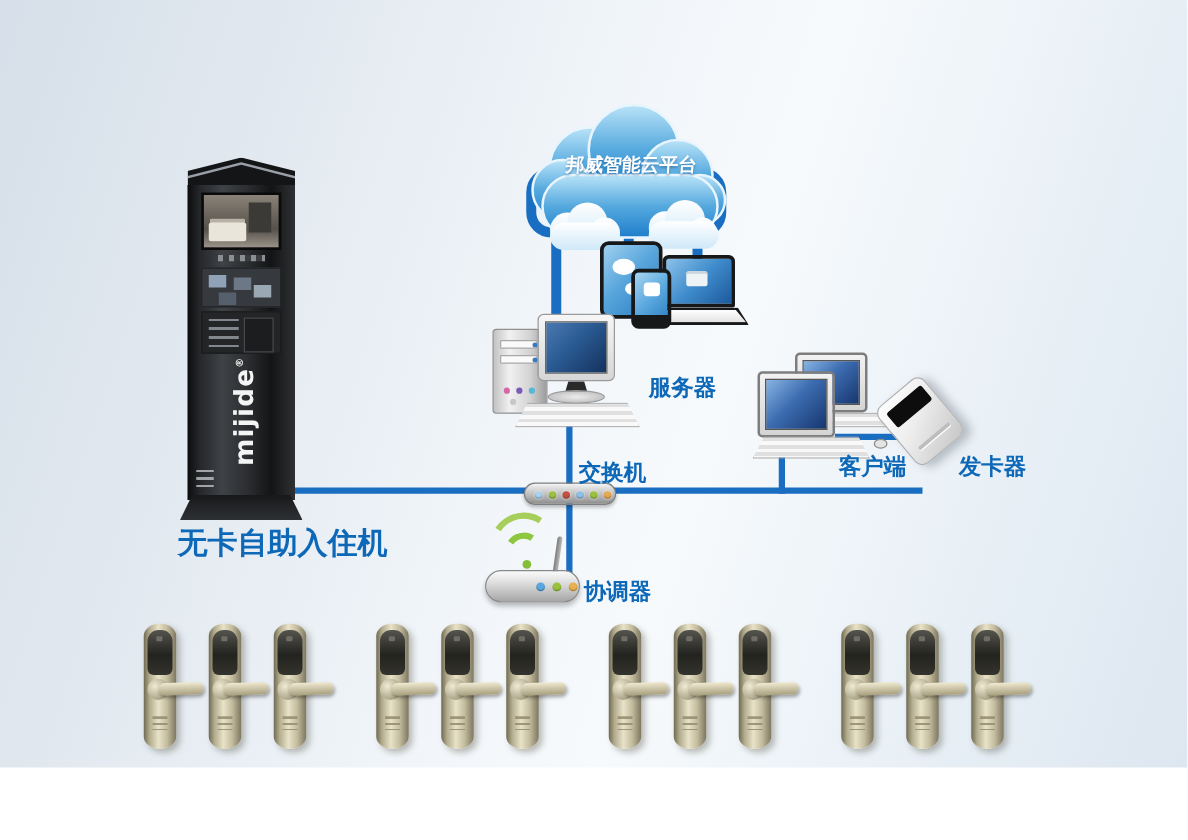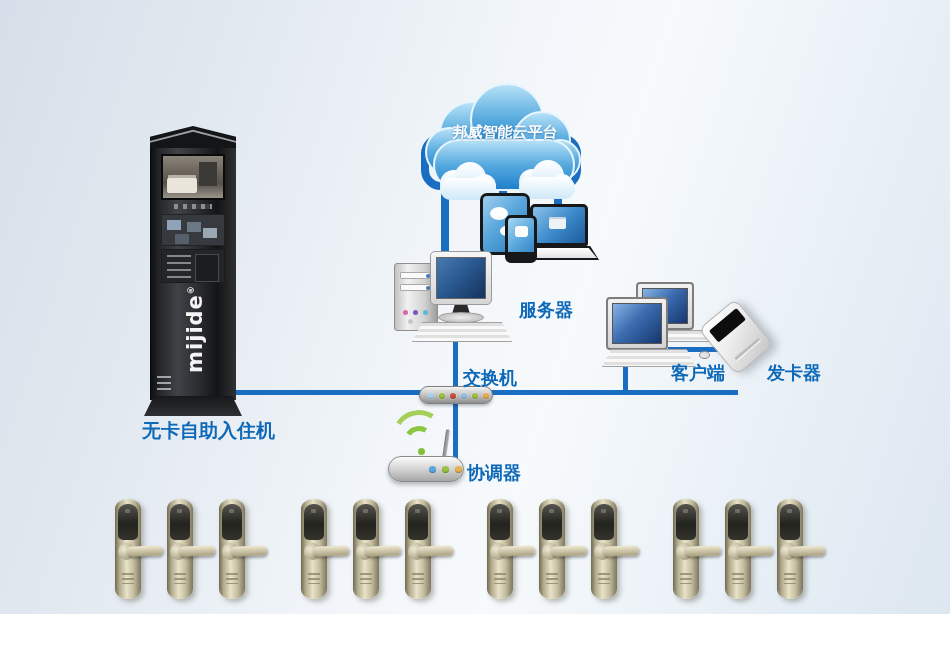--- a/index.html
+++ b/index.html
@@ -159,21 +159,21 @@
   .k-brand sup { font-size:8px; }
   .k-vents { position:absolute; left:7px; top:228px; width:14px; height:14px;
     background:repeating-linear-gradient(180deg,#c8ccd0 0 2px,transparent 2px 6px); opacity:.75; }
   .kiosk-base { position:absolute; left:144px; top:396px; width:98px; height:20px; z-index:3;
     background:linear-gradient(180deg,#17181a,#2e3134);
     clip-path:polygon(10% 0,90% 0,100% 100%,0 100%);
     box-shadow:0 2px 2px rgba(0,0,0,.3); }
 
   
   .lbl { position:absolute; color:#0d68b8; font-weight:bold; font-size:18px; z-index:5; white-space:nowrap; }
-  #lbl-kiosk { left:142px; top:418px; font-size:19px; }
+  #lbl-kiosk { left:142px; top:418px; font-size:24px; }
   #lbl-server { left:519px; top:298px; }
   #lbl-switch { left:463px; top:366px; }
   #lbl-client { left:652px; top:361px;margin-left:19px; }
   #lbl-issuer { left:767px; top:361px; }
   #lbl-coordinator { left:467px; top:461px; }
 
   
   .locks-row { position:absolute; left:115px; top:499px; display:flex; z-index:3; }
   .lock-group { display:flex; gap:26px; margin-right:56px; }
   .lock { position:relative; width:26px; height:100px; }

